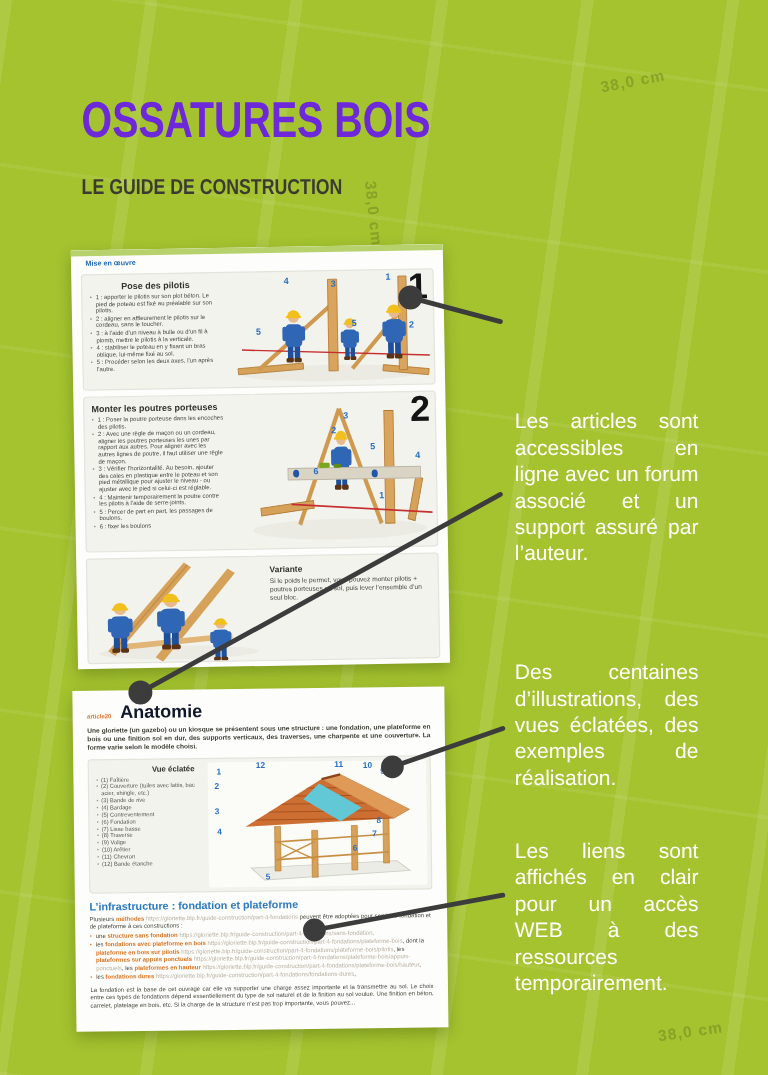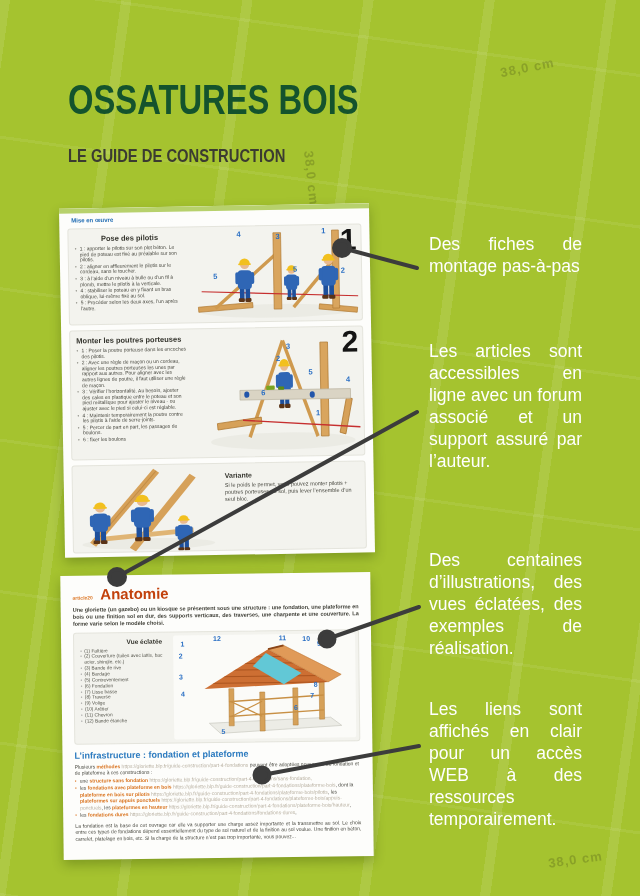--- a/index.html
+++ b/index.html
@@ -11,21 +11,21 @@
   .bg-stripes { position:absolute; inset:0;
     background:
       repeating-linear-gradient(98deg, rgba(255,255,255,0.10) 0 10px, rgba(255,255,255,0) 10px 120px),
       repeating-linear-gradient(8deg, rgba(255,255,255,0.07) 0 3px, rgba(255,255,255,0) 3px 150px);
   }
   .bg-label { position:absolute; font-size:13px; font-weight:700; color:rgba(105,120,30,0.45); letter-spacing:1px; }
   .bg-label.l1 { left:500px; top:60px; transform:rotate(-11deg); }
   .bg-label.l2 { left:548px; top:852px; transform:rotate(-8deg); }
   .bg-label.l3 { left:316px; top:150px; transform:rotate(84deg); transform-origin:left top; }
 
-  h1 { position:absolute; left:68px; top:76px; color:#14532d; font-size:42px; font-weight:700; letter-spacing:0px; white-space:nowrap; }
+  h1 { position:absolute; left:68px; top:76px; color:#6d28d9; font-size:42px; font-weight:700; letter-spacing:0px; white-space:nowrap; }
   h1 .squeeze { display:inline-block; transform:scaleX(0.78); transform-origin:left center; }
   h2 { position:absolute; left:68px; top:146px; color:#3b3b31; font-size:18px; font-weight:700; white-space:nowrap; }
   h2 .squeeze { display:inline-block; transform:scaleX(0.82); transform-origin:left center; }
 
   
   .card { position:absolute; background:#fdfdfb; box-shadow:0 5px 12px rgba(35,55,0,0.30); overflow:hidden; }
   .card1 { left:62px; top:206px; width:310px; height:349px; transform:rotate(-1deg); padding:0 8px 8px 8px; }
   .card2 { left:62px; top:574px; width:310px; height:284px; transform:rotate(-0.7deg); padding:8px 12px; }
 
   .card1-strip { position:absolute; left:0; top:0; width:100%; height:5px; background:#b7d16c; }
@@ -46,21 +46,21 @@
   .fig-num { position:absolute; font-size:7.5px; font-weight:700; color:#2a6fc4; line-height:1; }
   .sec3 .sec-fig3 { position:relative; width:150px; flex:none; }
   .sec3 .sec-fig3 svg { position:absolute; inset:0; width:100%; height:100%; }
   .var-text { flex:1; padding:8px 8px 0 2px; }
   .var-title { font-size:7px; font-weight:700; color:#33332c; margin-bottom:3px; }
   .var-body { font-size:5.5px; line-height:1.3; color:#4a4a42; }
 
   
   .art-head { margin-top:2px; }
   .art-tag { font-size:5px; font-weight:700; color:#dd7a2a; margin-right:3px; }
-  .art-title { font-size:15px; font-weight:700; color:#c2410c; }
+  .art-title { font-size:15px; font-weight:700; color:#0f172a; }
   .art-intro { margin-top:3px; font-size:5.5px; line-height:1.25; font-weight:700; color:#3c3c34; text-align:justify; }
   .exploded { display:flex; margin-top:5px; background:#f3f3ee; border:1px solid #e4e4dc; border-radius:3px; height:112px; overflow:hidden; }
   .exp-list-col { width:96px; flex:none; padding:5px 4px 4px 6px; }
   .exp-title { font-size:6.5px; font-weight:700; color:#33332c; text-align:right; margin-bottom:3px; padding-right:4px; }
   .exp-item { font-size:4.8px; line-height:1.22; color:#55554c; padding-left:4px; position:relative; }
   .exp-item::before { content:"•"; position:absolute; left:0; top:0; color:#999; }
   .exp-fig { position:relative; flex:1; background:#fbfbf8; margin:3px; border-radius:2px; }
   .exp-fig svg { position:absolute; inset:0; width:100%; height:100%; }
   .exp-fig .fig-num { font-size:7px; }
   .infra-title { margin-top:6px; font-size:9px; font-weight:700; color:#2b7abf; }
@@ -295,17 +295,16 @@
       <circle cx="342" cy="248" r="8"></circle>
       <line x1="117" y1="577" x2="417" y2="412"></line>
       <circle cx="117" cy="577" r="8"></circle>
       <line x1="327" y1="639" x2="419" y2="607"></line>
       <circle cx="327" cy="639" r="7.5"></circle>
       <line x1="262" y1="775" x2="419" y2="746"></line>
       <circle cx="262" cy="775" r="7.5"></circle>
     </g>
   </svg>
 
-  <div class="note note1">Des fiches de montage pas-à-pas</div>
   <div class="note note2">Les articles sont accessibles en ligne avec un forum associé et un support assuré par l’auteur.</div>
   <div class="note note3">Des centaines d’illustrations, des vues éclatées, des exemples de réalisation.</div>
   <div class="note note4">Les liens sont affichés en clair pour un accès WEB à des ressources temporairement.</div>
 </div>
 
 </body></html>

